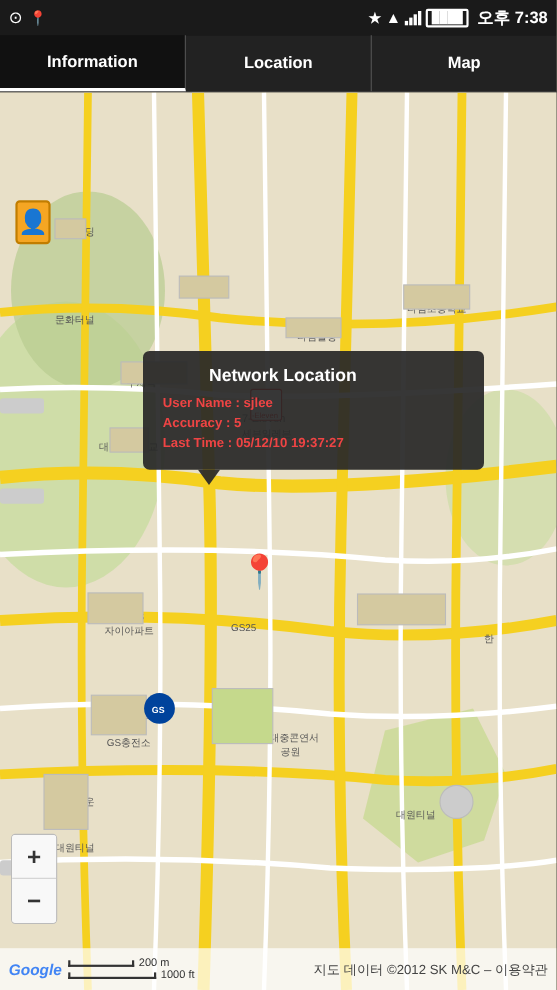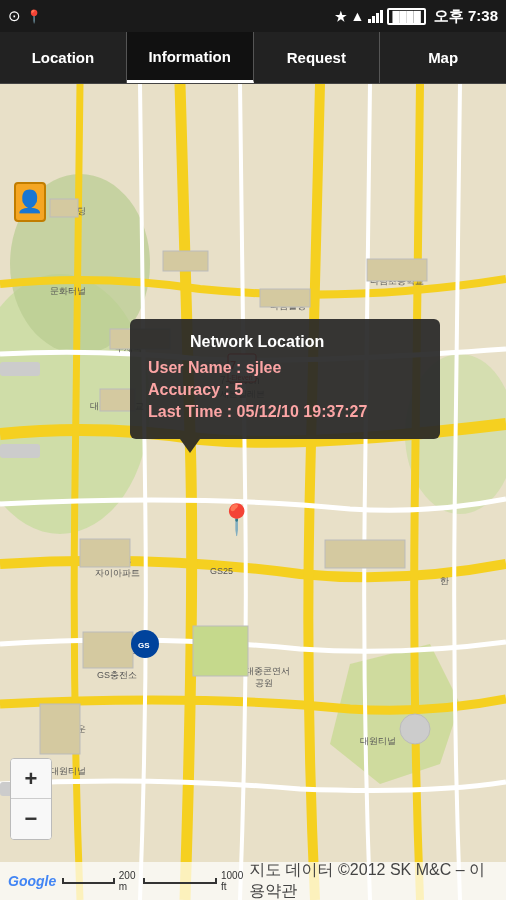--- a/index.html
+++ b/index.html
@@ -93,22 +93,22 @@
       border-color: rgba(40,40,40,0.93) transparent transparent transparent;
     }
     .tooltip-title {
       font-size: 16px;
       font-weight: bold;
       margin-bottom: 8px;
       color: #fff;
       margin-left: 42px;
     }
     .tooltip-row {
-      font-size: 16px;
-      color: #fca5a5;
+      font-size: 12px;
+      color: #ef4444;
       margin-bottom: 4px;
       font-weight: bold;
     }
 
     
     .zoom-controls {
       position: absolute;
       bottom: 60px;
       left: 10px;
       display: flex;
@@ -153,21 +153,21 @@
       color: #333;
     }
     .google-logo {
       font-style: italic;
       font-weight: bold;
       font-size: 14px;
       color: #4285F4;
     }
     .scale-bar {
       display: flex;
-      flex-direction: row;
+      flex-direction: column;
       align-items: flex-start;
     }
     .scale-line {
       display: flex;
       align-items: center;
       gap: 4px;
       font-size: 10px;
     }
     .scale-rule {
       display: inline-block;
@@ -245,28 +245,25 @@
       <div class="bar" style="height:13px;"></div>
     </div>
 
     <span style="font-size:14px; border:2px solid white; padding:1px 3px; border-radius:2px; font-size:10px; font-weight:normal;">████</span>
 
     <span style="margin-left:4px;">오후 7:38</span>
   </div>
 </div>
 
 <div class="tab-bar">
+  <div class="tab-item active">
+    <span>Information</span>
+  </div>
   <div class="tab-item">
     <span>Location</span>
-  </div>
-  <div class="tab-item active">
-    <span>Information</span>
-  </div>
-  <div class="tab-item">
-    <span>Request</span>
   </div>
   <div class="tab-item">
     <span>Map</span>
   </div>
 </div>
 
 <div class="map-container">
 
   <svg class="map-bg" viewBox="0 0 506 816" xmlns="http://www.w3.org/2000/svg">
 
@@ -373,16 +370,16 @@
         <div class="scale-line">
           <span class="scale-rule" style="width:60px;"></span>
           <span>200 m</span>
         </div>
         <div class="scale-line">
           <span class="scale-rule" style="width:80px;"></span>
           <span>1000 ft</span>
         </div>
       </div>
     </div>
-    <span style="font-size:16px;color:#444;">지도 데이터 ©2012 SK M&amp;C – 이용약관</span>
+    <span style="font-size:12px;color:#444;">지도 데이터 ©2012 SK M&amp;C – 이용약관</span>
   </div>
 
 </div>
 
 </body></html>

